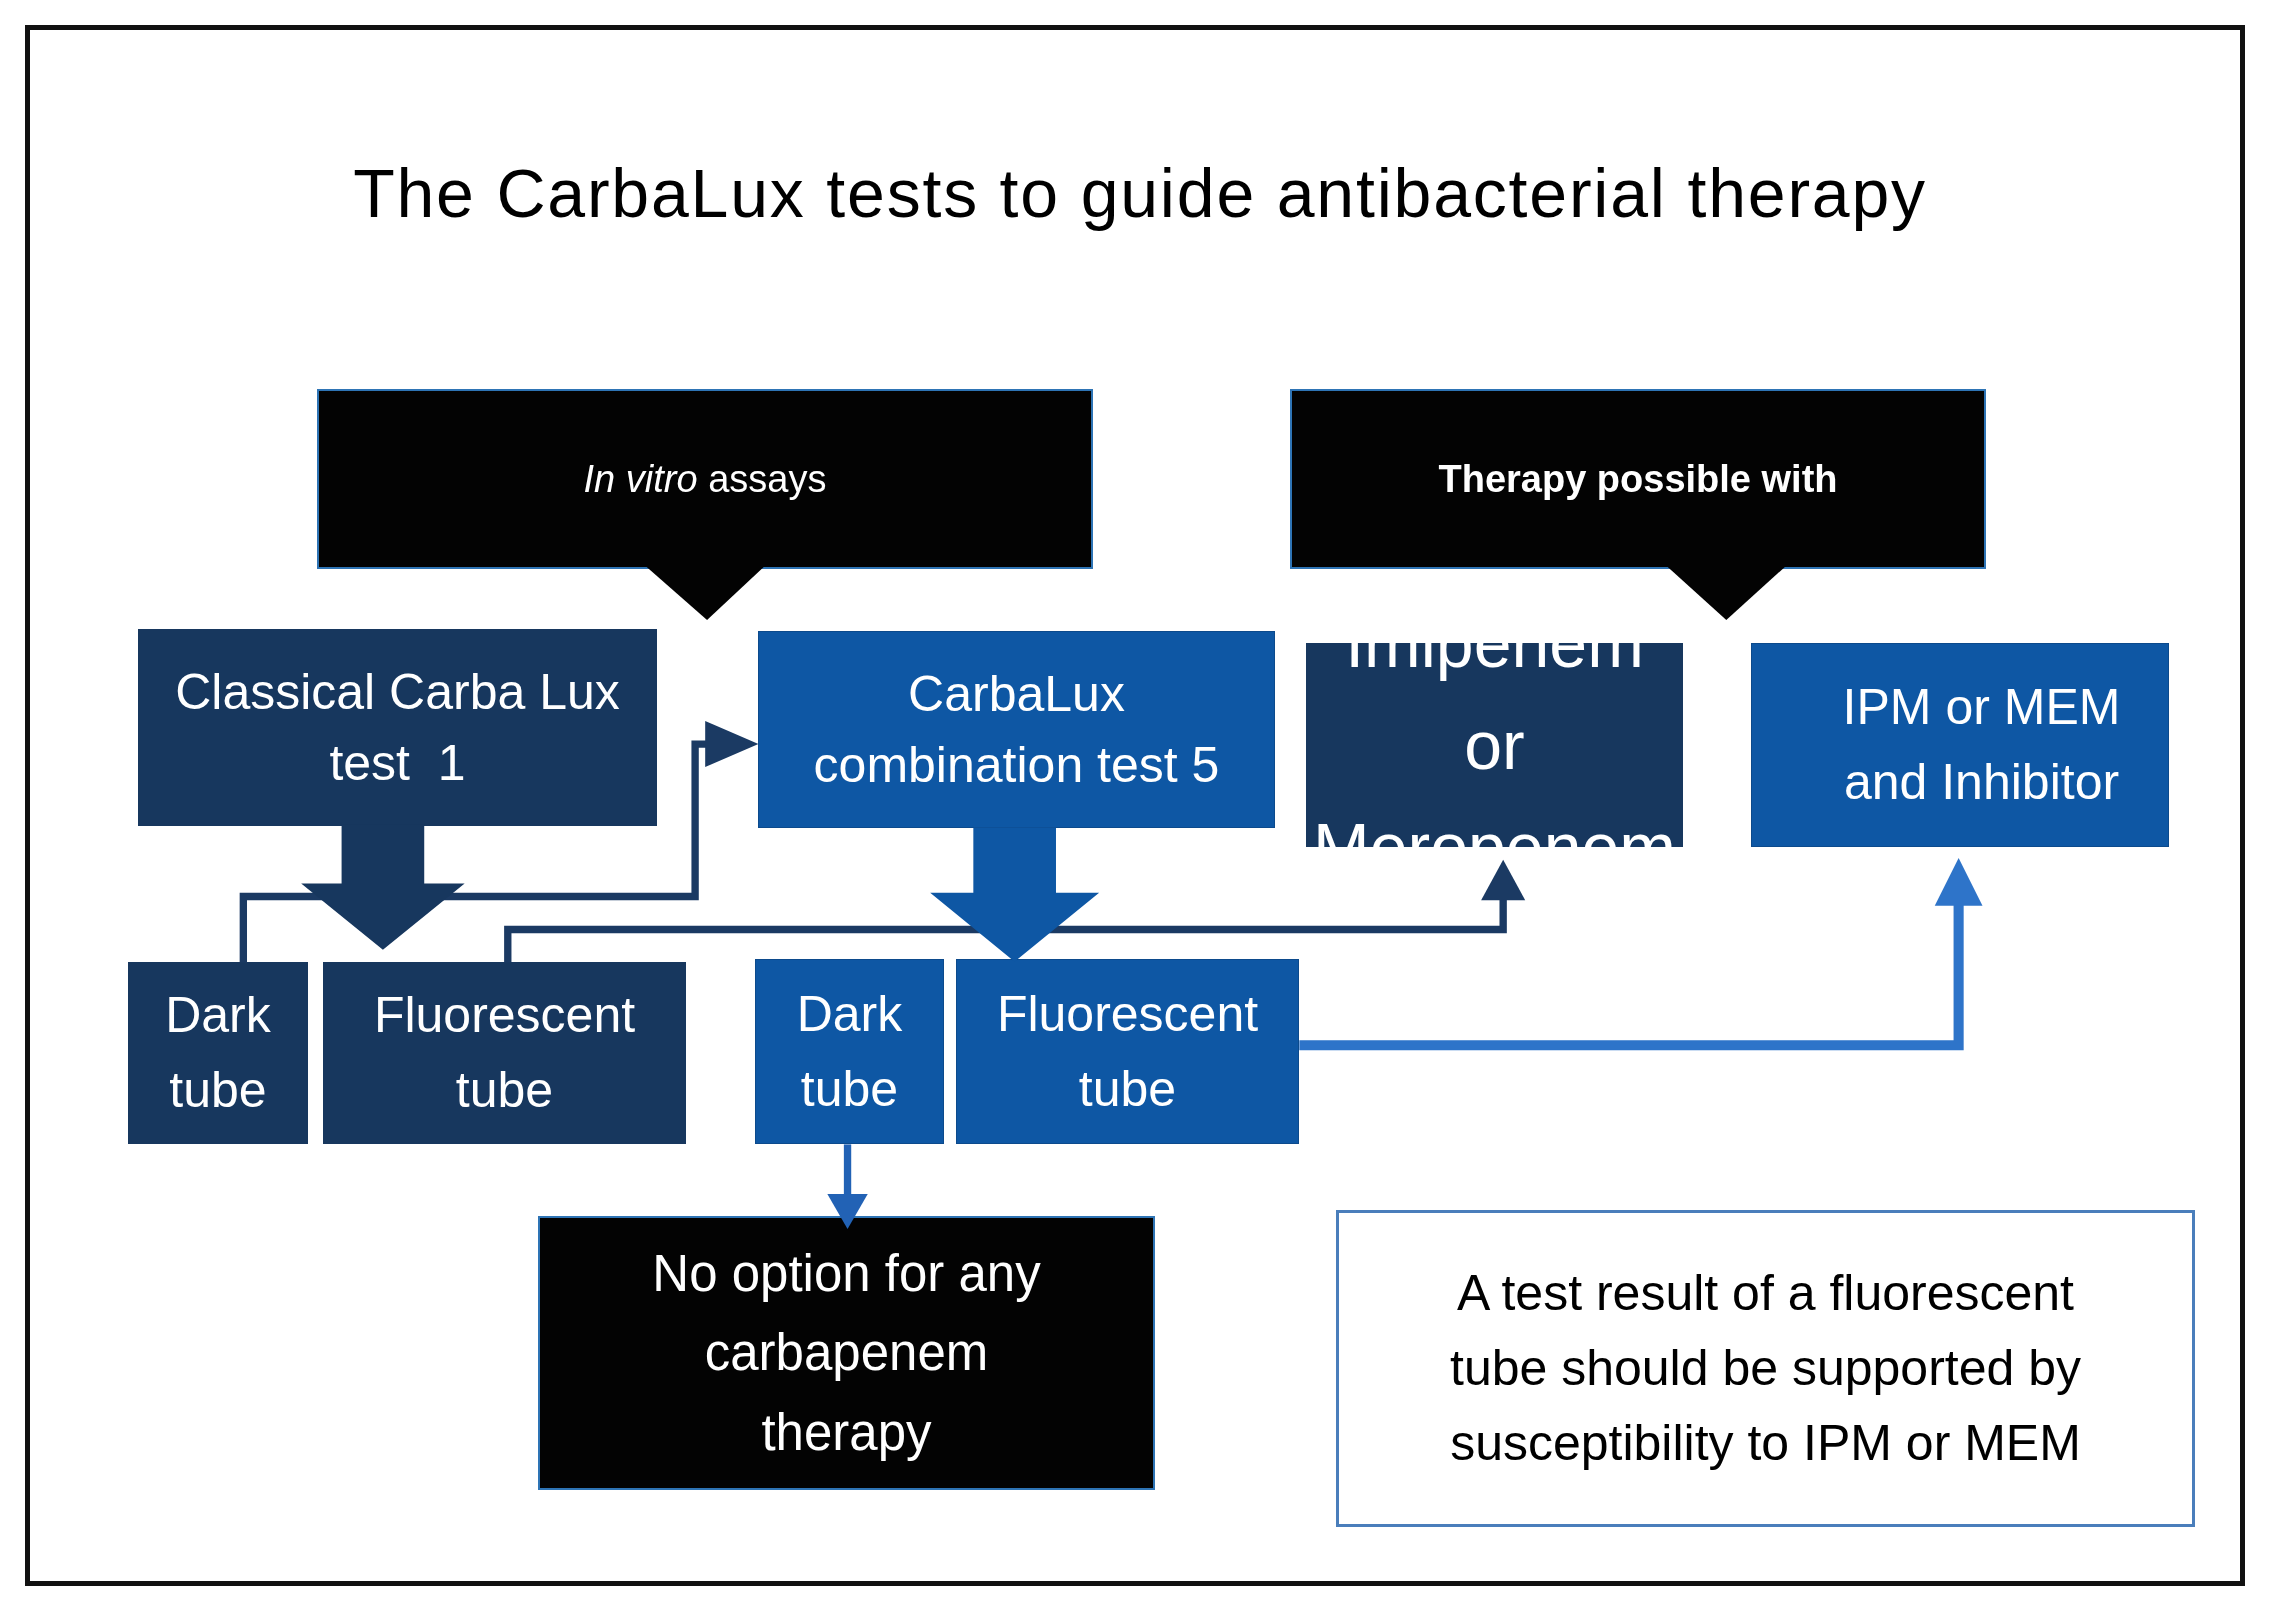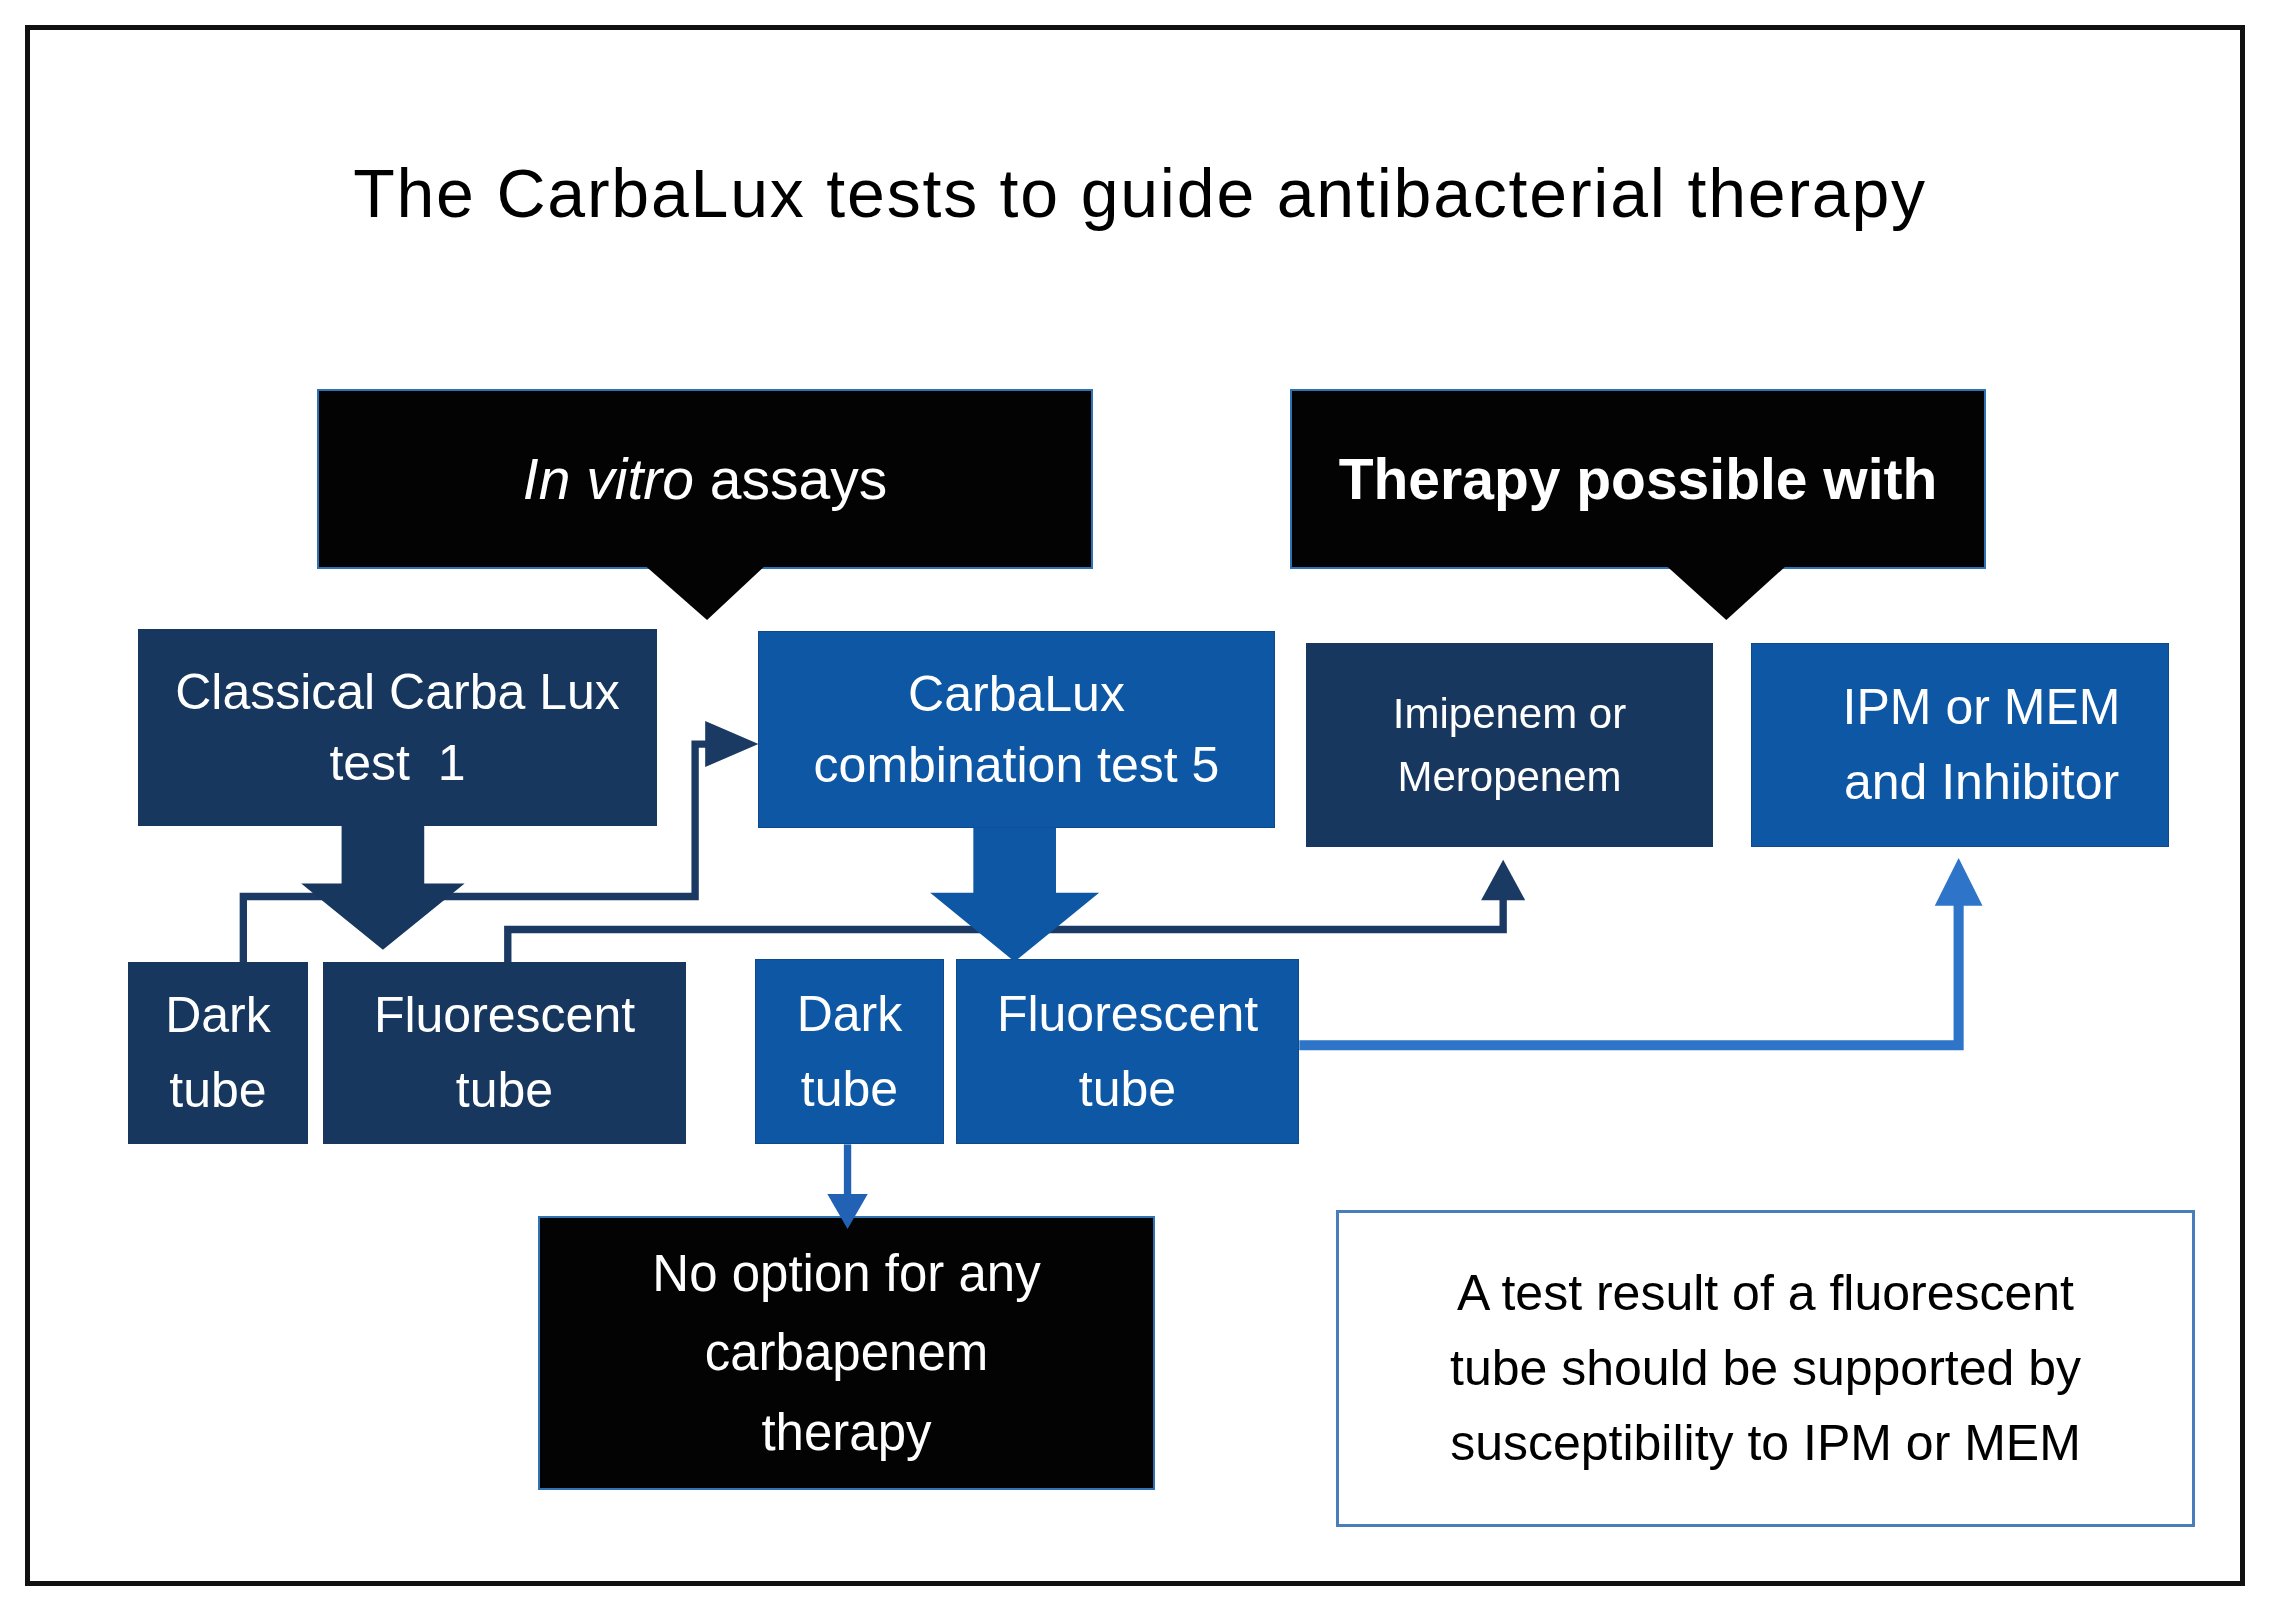--- a/index.html
+++ b/index.html
@@ -30,26 +30,26 @@
     position:absolute;box-sizing:border-box;display:flex;flex-direction:column;
     justify-content:center;text-align:center;color:#ffffff;
   }
   .box .ln{display:block;width:100%;}
   .navy{background:var(--navy);}
   .blue{background:var(--blue);border:1.8px solid #0c4a8c;}
   .callout{
     position:absolute;box-sizing:border-box;background:#030303;
     border:2.8px solid var(--callout-border);
     display:flex;justify-content:center;align-items:center;
-    color:#ffffff;font-size:57px;text-align:center;
+    color:#ffffff;font-size:38px;text-align:center;
   }
   .callout .it{font-style:italic;}
   .b-classical{left:138px;top:629px;width:519px;height:197px;font-size:50px;line-height:1.42;}
   .b-combination{left:758px;top:631px;width:517px;height:197px;font-size:50px;line-height:1.42;}
-  .b-imipenem{left:1306px;top:643px;width:407px;height:204px;font-size:42px;line-height:1.5;}
+  .b-imipenem{left:1306px;top:643px;width:377px;height:204px;font-size:68px;line-height:1.5;}
   .b-ipm{left:1751px;top:643px;width:418px;height:204px;font-size:50px;line-height:1.5;padding-left:43px;}
   .b-dark-left{left:128px;top:962px;width:180px;height:182px;font-size:50px;line-height:1.5;}
   .b-fluor-left{left:323px;top:962px;width:363px;height:182px;font-size:50px;line-height:1.5;}
   .b-dark-mid{left:755px;top:959px;width:189px;height:185px;font-size:50px;line-height:1.5;}
   .b-fluor-mid{left:956px;top:959px;width:343px;height:185px;font-size:50px;line-height:1.5;}
   .b-nooption{
     left:538px;top:1216px;width:617px;height:274px;background:#030303;
     border:2.8px solid var(--callout-border);color:#ffffff;font-size:51px;line-height:1.55;
   }
   .b-note{

